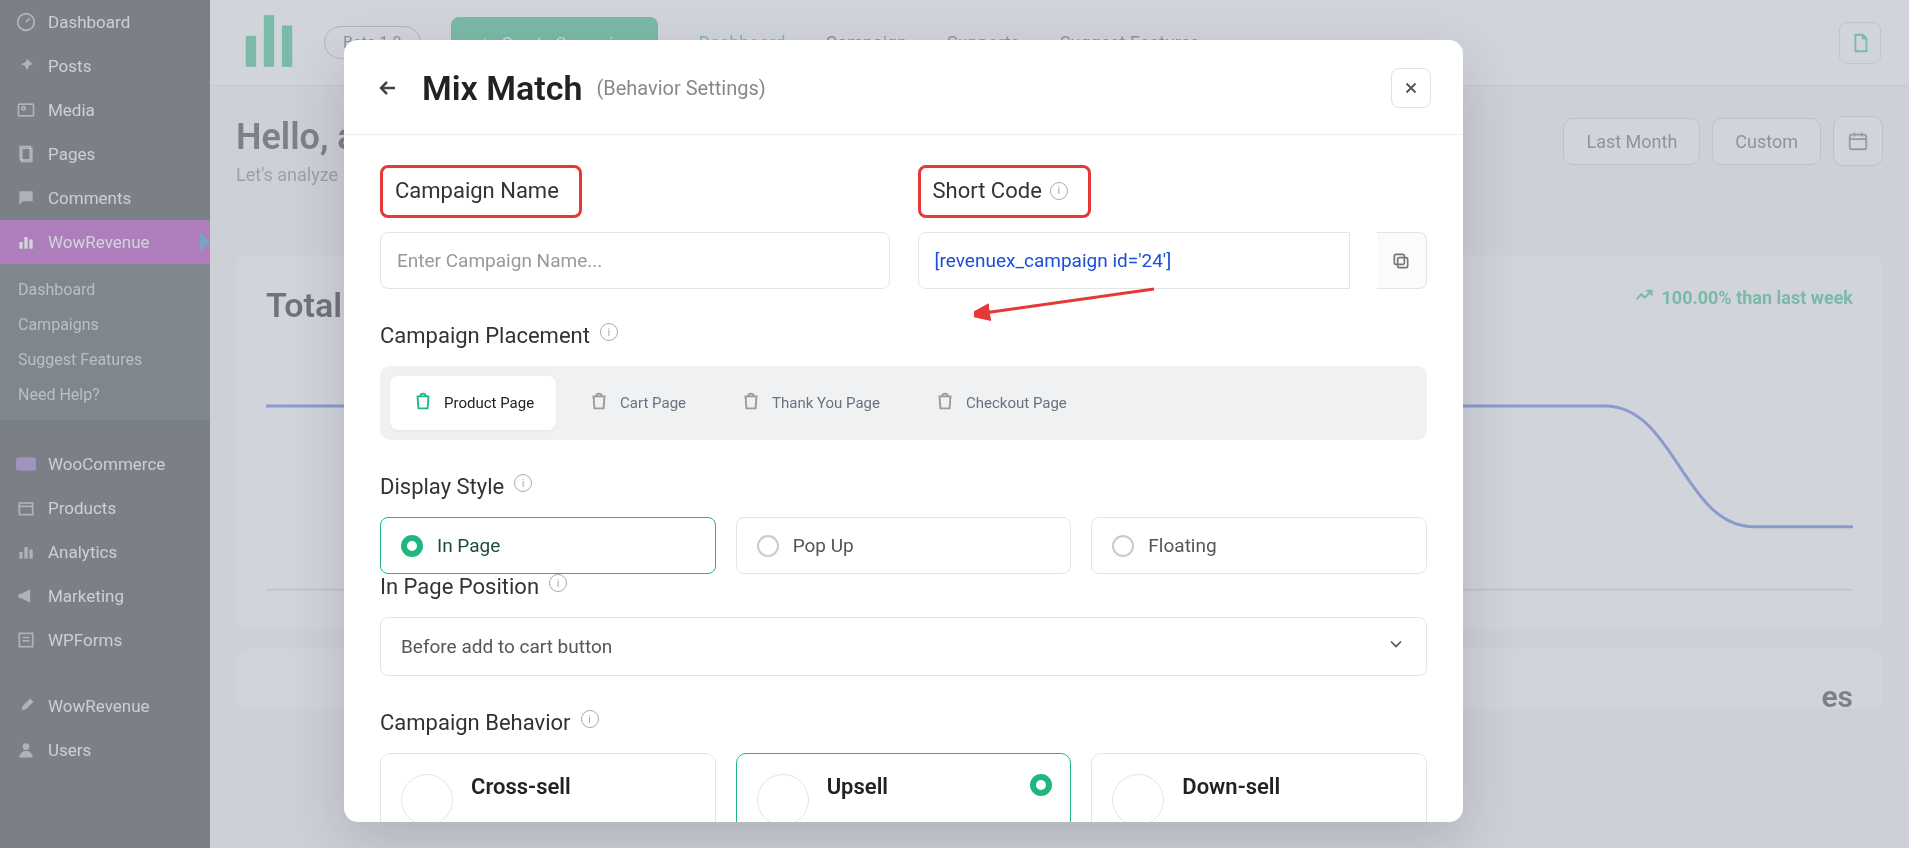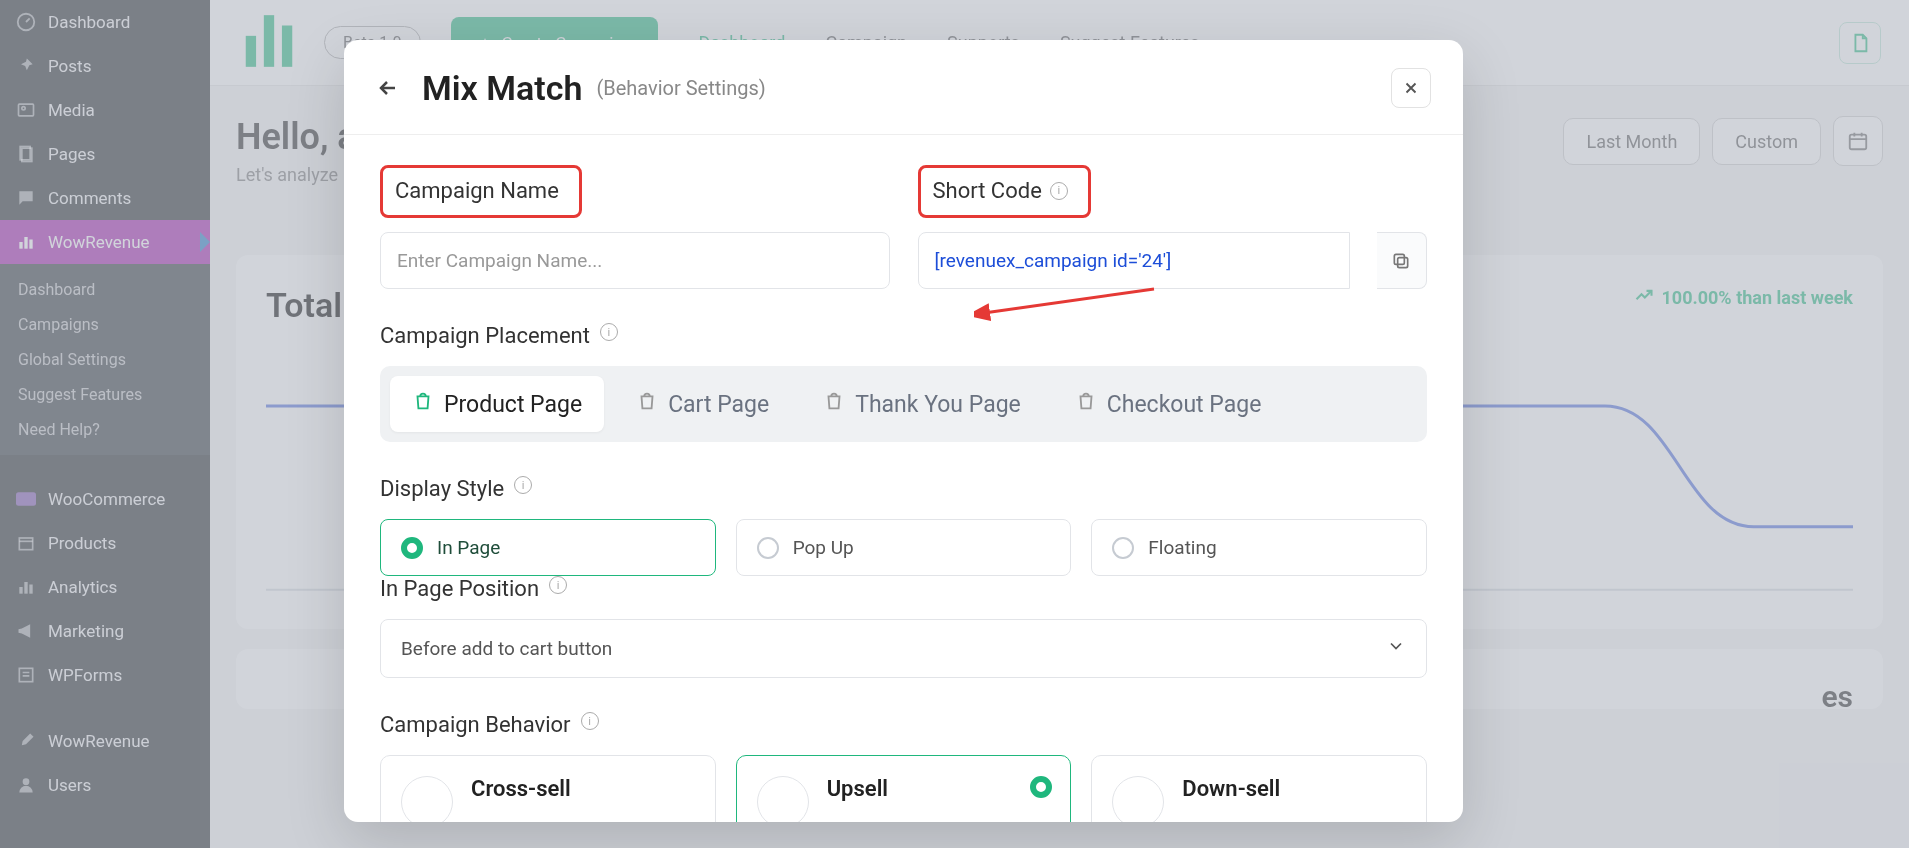--- a/index.html
+++ b/index.html
@@ -65,21 +65,21 @@
   
   .red-box { border: 3px solid #e53935; border-radius: 8px; display: inline-block; padding: 10px 20px 12px 12px; margin-bottom: 14px; }
   .red-box .field-label { margin-bottom: 0; }
   
   .section-label { font-size: 22px; color: #333; margin-bottom: 18px; display: flex; align-items: flex-start; gap: 10px; }
   .info-circle { width: 18px; height: 18px; border: 1.5px solid #aaa; border-radius: 50%; display: inline-flex; align-items: center; justify-content: center; font-size: 11px; color: #aaa; }
   
   .arrow-annot { position: absolute; left: 630px; top: 148px; }
   
   .placement-bar { background: #eff1f3; border-radius: 10px; padding: 10px; display: flex; gap: 10px; margin-bottom: 34px; }
-  .place-tab { display: flex; align-items: center; gap: 10px; padding: 14px 22px; border-radius: 8px; font-size: 23px; color: #6a7280; cursor: pointer; }
+  .place-tab { display: flex; align-items: center; gap: 10px; padding: 14px 22px; border-radius: 8px; font-size: 15px; color: #6a7280; cursor: pointer; }
   .place-tab.active { background: #fff; color: #222; box-shadow: 0 1px 3px rgba(0,0,0,0.05); }
   .place-tab .bag-icon { color: #999; }
   .place-tab.active .bag-icon { color: #1fb77d; }
   
   .radio-row { display: flex; gap: 20px; }
   .radio-card { flex: 1; border: 1.5px solid #e2e4e8; border-radius: 8px; padding: 16px 20px; display: flex; align-items: center; gap: 14px; font-size: 19px; color: #555; cursor: pointer; }
   .radio-card.selected { border-color: #1fb77d; color: #1f4d3a; }
   .radio-dot { width: 22px; height: 22px; border: 2px solid #c6cbd2; border-radius: 50%; }
   .radio-card.selected .radio-dot { border: 6px solid #1fb77d; }
   
@@ -148,21 +148,20 @@
             <rect x="10" y="6" width="4" height="14"></rect>
             <rect x="16" y="9" width="4" height="11"></rect>
           </svg>
         </span>
       <span>WowRevenue</span>
     </li>
   </ul>
   <ul class="wp-submenu">
     <li class="wp-submenu-item">Dashboard</li>
     <li class="wp-submenu-item">Campaigns</li>
-    <li class="wp-submenu-item">Global Settings</li>
     <li class="wp-submenu-item">Suggest Features</li>
     <li class="wp-submenu-item">Need Help?</li>
   </ul>
   <div class="wp-sep"></div>
   <ul class="wp-menu">
     <li class="wp-menu-item">
       <span class="wp-icon">
           <svg width="20" height="14" viewBox="0 0 24 16">
             <rect width="24" height="16" rx="3" fill="#7f54b3"></rect>
           </svg>

